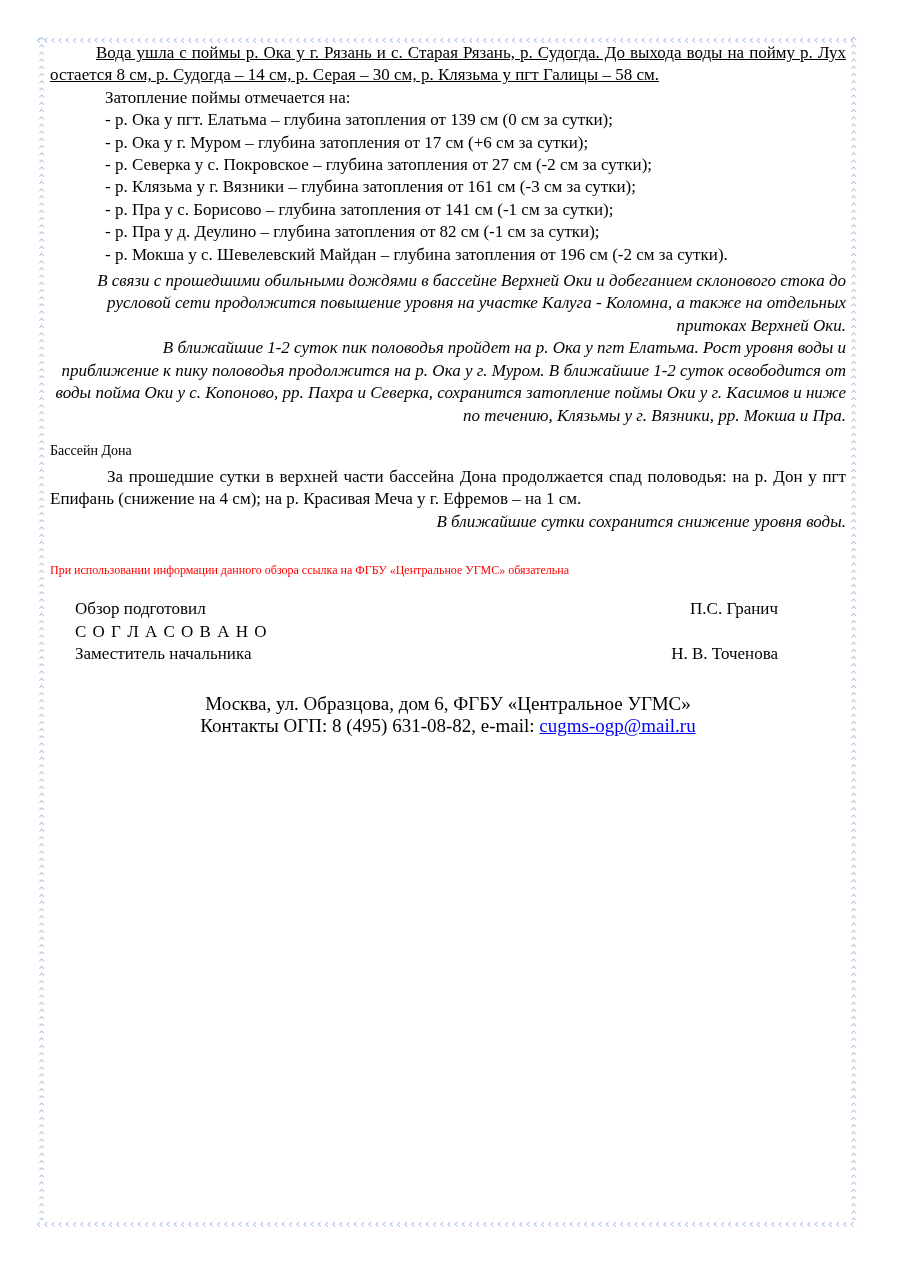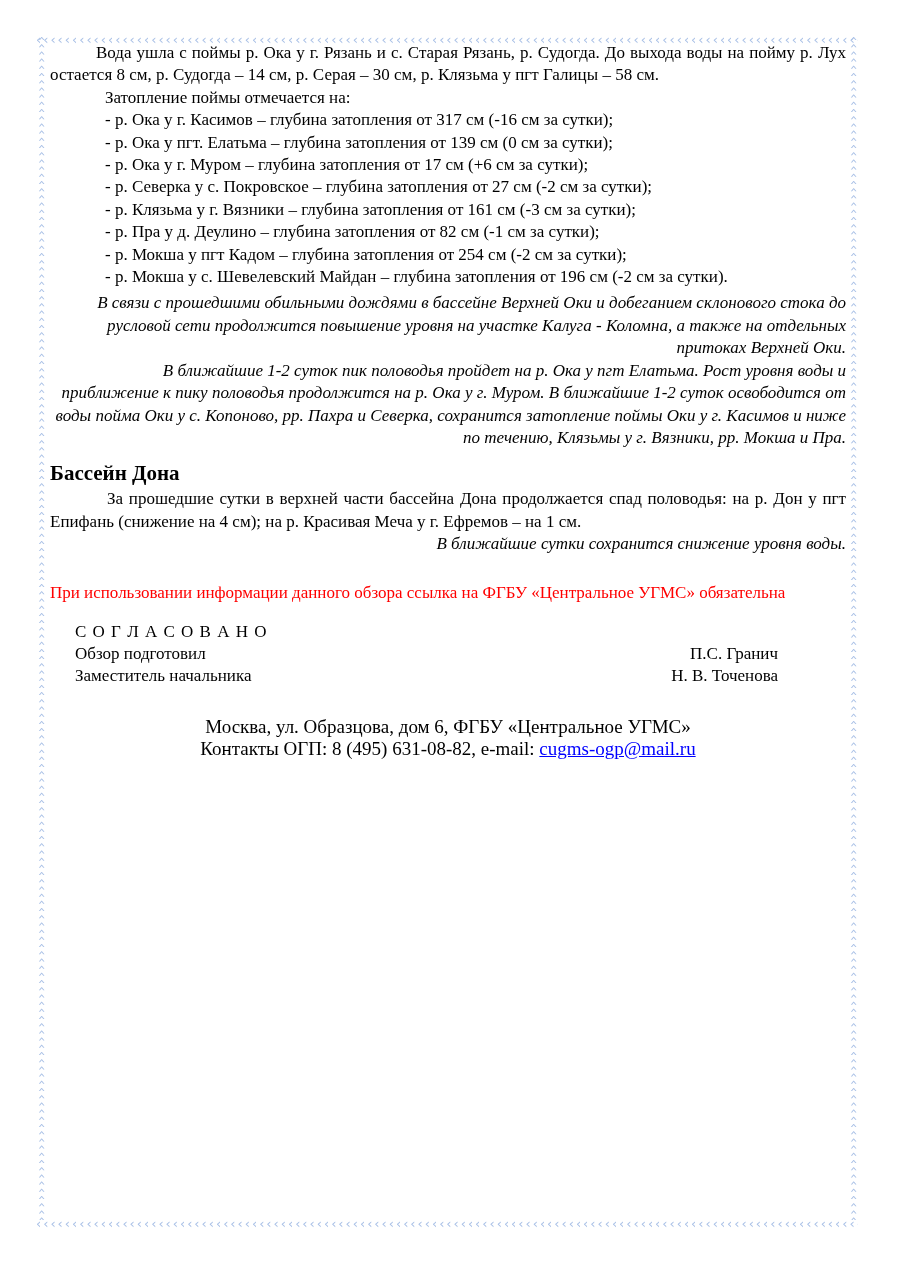--- a/index.html
+++ b/index.html
@@ -29,28 +29,28 @@
   .b-right{left:860px;top:36px;width:1184px;height:12px;transform:rotate(90deg);transform-origin:0 0;}
 
   .content{
     position:absolute;
     left:50px;top:42px;width:796px;
     font-size:17px;
     line-height:22.4px;
   }
   p{margin:0;}
   .just{text-align:justify;}
-  .ind-lg{text-indent:46px;}
+  .ind-lg{text-indent:46px;text-decoration:underline;}
   .ind-md{text-indent:27px;}
   .ind-xl{text-indent:57px;}
   .listblock{margin-left:55px;}
   .it{font-style:italic;text-align:right;}
   .it-first{margin-top:4px;}
-  .don-h{font-size:21px;font-weight:bold;margin:12px 0 3px 0;line-height:24px;}
-  .notice{color:#ff0000;font-size:17px;line-height:20px;margin-top:27px;}
+  .don-h{font-size:14px;font-weight:normal;margin:12px 0 3px 0;line-height:24px;}
+  .notice{color:#ff0000;font-size:12px;line-height:20px;margin-top:27px;}
   .sigblock{margin-top:18px;}
   .sigrow{display:flex;justify-content:space-between;margin-left:25px;margin-right:68px;}
   .agreed{letter-spacing:1px;}
   .footer{margin-top:28px;text-align:center;font-size:19px;line-height:22px;}
   .email{color:#0000ff;text-decoration:underline;cursor:pointer;text-align:right;}
 </style>
 </head>
 <body>
 
 <div class="page">
@@ -59,46 +59,45 @@
   <div class="bstrip b-bottom" style="color: rgb(169, 192, 230);">‹‹‹‹‹‹‹‹‹‹‹‹‹‹‹‹‹‹‹‹‹‹‹‹‹‹‹‹‹‹‹‹‹‹‹‹‹‹‹‹‹‹‹‹‹‹‹‹‹‹‹‹‹‹‹‹‹‹‹‹‹‹‹‹‹‹‹‹‹‹‹‹‹‹‹‹‹‹‹‹‹‹‹‹‹‹‹‹‹‹‹‹‹‹‹‹‹‹‹‹‹‹‹‹‹‹‹‹‹‹‹‹‹‹‹‹‹‹‹‹‹‹‹‹‹‹‹‹‹‹</div>
   <div class="bstrip b-left" style="color: rgb(169, 192, 230);">‹‹‹‹‹‹‹‹‹‹‹‹‹‹‹‹‹‹‹‹‹‹‹‹‹‹‹‹‹‹‹‹‹‹‹‹‹‹‹‹‹‹‹‹‹‹‹‹‹‹‹‹‹‹‹‹‹‹‹‹‹‹‹‹‹‹‹‹‹‹‹‹‹‹‹‹‹‹‹‹‹‹‹‹‹‹‹‹‹‹‹‹‹‹‹‹‹‹‹‹‹‹‹‹‹‹‹‹‹‹‹‹‹‹‹‹‹‹‹‹‹‹‹‹‹‹‹‹‹‹‹‹‹‹‹‹‹‹‹‹‹‹‹‹‹‹‹‹‹‹‹‹‹‹‹‹‹‹‹‹‹‹‹‹‹‹‹‹‹‹‹‹‹‹‹‹‹‹‹‹</div>
   <div class="bstrip b-right" style="color: rgb(169, 192, 230);">‹‹‹‹‹‹‹‹‹‹‹‹‹‹‹‹‹‹‹‹‹‹‹‹‹‹‹‹‹‹‹‹‹‹‹‹‹‹‹‹‹‹‹‹‹‹‹‹‹‹‹‹‹‹‹‹‹‹‹‹‹‹‹‹‹‹‹‹‹‹‹‹‹‹‹‹‹‹‹‹‹‹‹‹‹‹‹‹‹‹‹‹‹‹‹‹‹‹‹‹‹‹‹‹‹‹‹‹‹‹‹‹‹‹‹‹‹‹‹‹‹‹‹‹‹‹‹‹‹‹‹‹‹‹‹‹‹‹‹‹‹‹‹‹‹‹‹‹‹‹‹‹‹‹‹‹‹‹‹‹‹‹‹‹‹‹‹‹‹‹‹‹‹‹‹‹‹‹‹‹</div>
 
   <div class="content">
 
     <p class="just ind-lg">Вода ушла с поймы р. Ока у г. Рязань и с. Старая Рязань, р. Судогда. До выхода воды на пойму р. Лух остается 8 см, р. Судогда – 14 см, р. Серая – 30 см, р. Клязьма у пгт Галицы – 58 см.</p>
 
     <div class="listblock">
       <div>Затопление поймы отмечается на:</div>
-      <div>- р. Ока у г. Касимов – глубина затопления от 317 см (-16 см за сутки);</div>
       <div>- р. Ока у пгт. Елатьма – глубина затопления от 139 см (0 см за сутки);</div>
       <div>- р. Ока у г. Муром – глубина затопления от 17 см (+6 см за сутки);</div>
       <div>- р. Северка у с. Покровское – глубина затопления от 27 см (-2 см за сутки);</div>
       <div>- р. Клязьма у г. Вязники – глубина затопления от 161 см (-3 см за сутки);</div>
+      <div>- р. Пра у с. Борисово – глубина затопления от 141 см (-1 см за сутки);</div>
       <div>- р. Пра у д. Деулино – глубина затопления от 82 см (-1 см за сутки);</div>
-      <div>- р. Мокша у пгт Кадом – глубина затопления от 254 см (-2 см за сутки);</div>
       <div>- р. Мокша у с. Шевелевский Майдан – глубина затопления от 196 см (-2 см за сутки).</div>
     </div>
 
     <p class="just ind-md it it-first">В связи с прошедшими обильными дождями в бассейне Верхней Оки и добеганием склонового стока до русловой сети продолжится повышение уровня на участке Калуга - Коломна, а также на отдельных притоках Верхней Оки.</p>
     <p class="just ind-md it">В ближайшие 1-2 суток пик половодья пройдет на р. Ока у пгт Елатьма. Рост уровня воды и приближение к пику половодья продолжится на р. Ока у г. Муром. В ближайшие 1-2 суток освободится от воды пойма Оки у с. Копоново, рр. Пахра и Северка, сохранится затопление поймы Оки у г. Касимов и ниже по течению, Клязьмы у г. Вязники, рр. Мокша и Пра.</p>
 
     <p class="don-h">Бассейн Дона</p>
     <p class="just ind-xl">За прошедшие сутки в верхней части бассейна Дона продолжается спад половодья: на р. Дон у пгт Епифань (снижение на 4 см); на р. Красивая Меча у г. Ефремов – на 1 см.</p>
     <p class="ind-md it">В ближайшие сутки сохранится снижение уровня воды.</p>
 
     <p class="notice">При использовании информации данного обзора ссылка на ФГБУ «Центральное УГМС» обязательна</p>
 
     <div class="sigblock">
       <div class="sigrow">
-        <span class="agreed">С О Г Л А С О В А Н О</span>
+        <span>Обзор подготовил</span>
+        <span>П.С. Гранич</span>
       </div>
       <div class="sigrow">
-        <span>Обзор подготовил</span>
-        <span>П.С. Гранич</span>
+        <span class="agreed">С О Г Л А С О В А Н О</span>
       </div>
       <div class="sigrow">
         <span>Заместитель начальника</span>
         <span>Н. В. Точенова</span>
       </div>
     </div>
 
     <div class="footer">
       <div>Москва, ул. Образцова, дом 6, ФГБУ «Центральное УГМС»</div>
       <div><span>Контакты ОГП: 8 (495) 631-08-82, e-mail: </span><a class="email">cugms-ogp@mail.ru</a></div>

